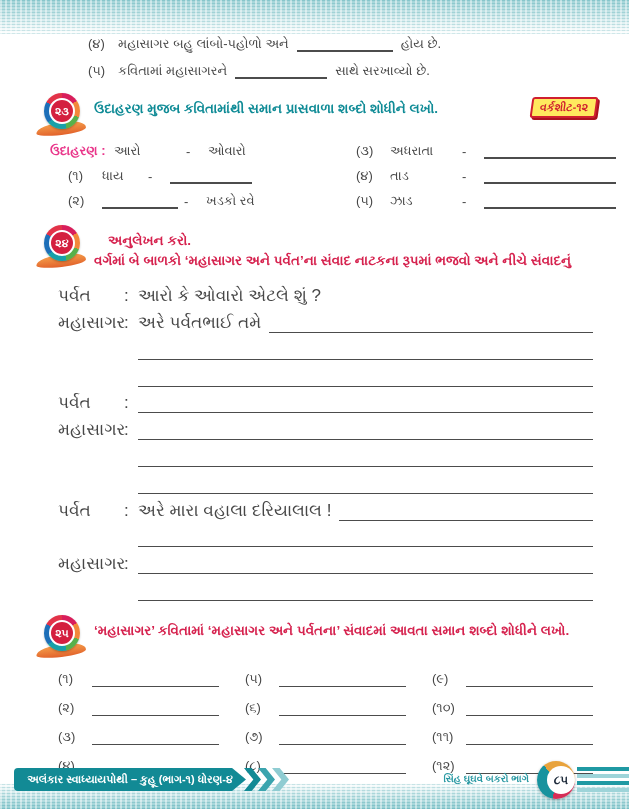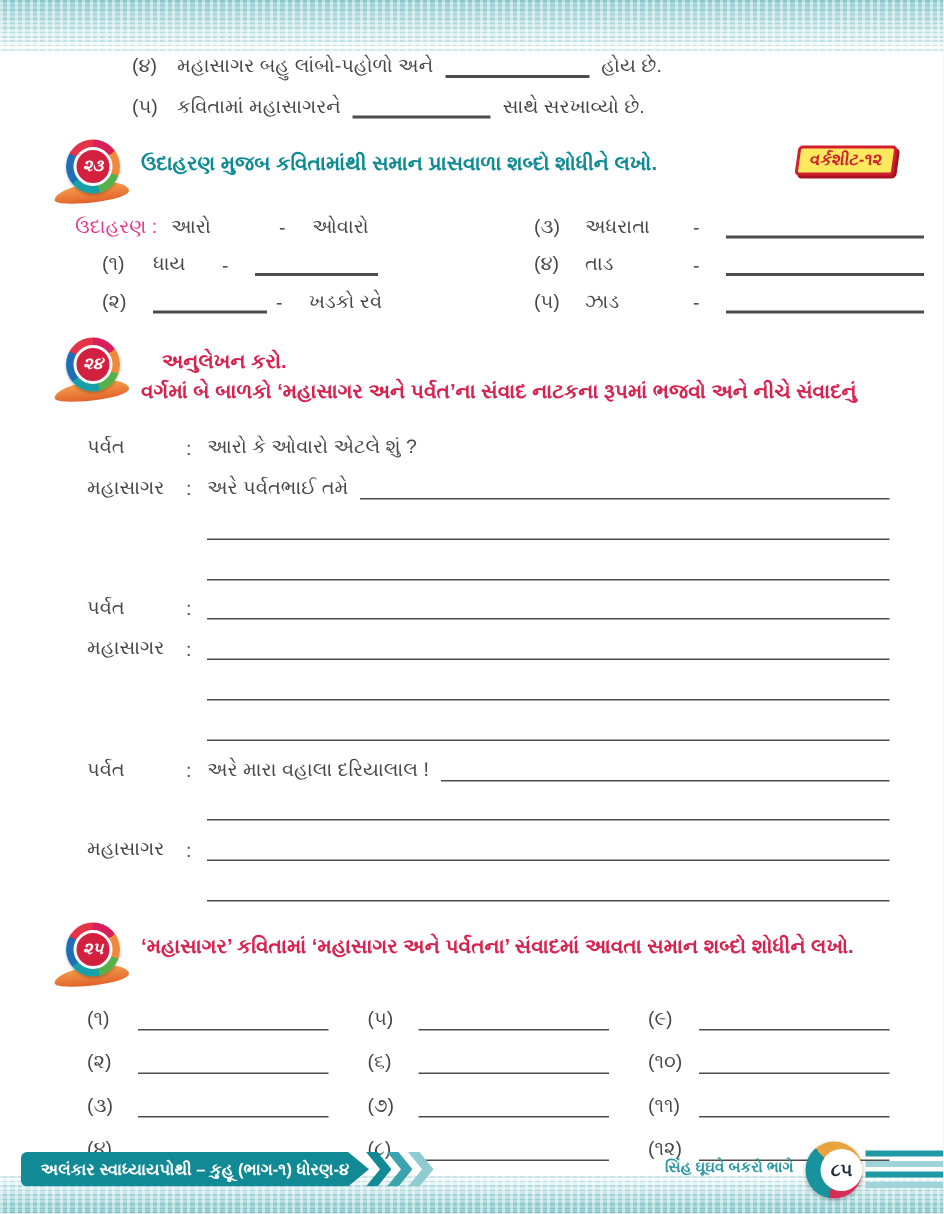--- a/index.html
+++ b/index.html
@@ -33,21 +33,21 @@
 
   
   .q-row { display:flex; align-items:flex-end; padding-left:48px; margin-bottom:11px; font-size:13px; color:#474747; }
   .q-num { width:30px; flex:none; }
   .q-before { margin-right:8px; white-space:nowrap; }
   .q-after { margin-left:8px; white-space:nowrap; }
 
   
   .section { margin-top:14px; }
   .sec-head { position:relative; display:flex; align-items:flex-start; min-height:40px; }
-  .sec-badge { position:relative; flex:none; width:46px; height:42px; margin-right:8px;font-style:italic; }
+  .sec-badge { position:relative; flex:none; width:46px; height:42px; margin-right:8px; }
   .swoosh { position:absolute; left:-4px; bottom:0; width:50px; height:13px;
     background:linear-gradient(180deg,#f6a44e,#e2622b); border-radius:60% 40% 50% 50%/70% 60% 40% 30%;
     transform:rotate(-6deg); }
   .ring { position:absolute; left:4px; top:0; width:36px; height:36px; border-radius:50%;
     background:conic-gradient(#d81e5b 0 55deg,#f2883a 55deg 110deg,#57b14b 110deg 165deg,#18a0a8 165deg 230deg,#1d6fb8 230deg 300deg,#e23349 300deg 360deg);
     display:flex; align-items:center; justify-content:center;
     box-shadow:0 1px 2px rgba(0,0,0,.25); }
   .ring-inner { width:26px; height:26px; border-radius:50%; background:#d4203f; border:2px solid #ffffff;
     color:#ffffff; font-weight:bold; font-size:11px; display:flex; align-items:center; justify-content:center; }
   .sec-title { font-weight:bold; font-size:13.5px; line-height:1.5; padding-top:6px; }
@@ -55,30 +55,30 @@
   .title-red  { color:#d6234f; }
 
   
   .ws-chip { position:absolute; right:-4px; top:4px; transform:skewX(-8deg);
     background:#ffe95e; border:2px solid #d01f2f; box-shadow:2px 2px 0 #a9131f;
     color:#d01f2f; font-weight:bold; font-size:11px; padding:2px 7px; border-radius:3px; white-space:nowrap; }
 
   
   .ex-grid { display:grid; grid-template-columns:300px 1fr; column-gap:6px; row-gap:9px; margin:8px 0 0 10px; font-size:13px; }
   .ex-cell { display:flex; align-items:flex-end; }
-  .ex-label { color:#e9368a; font-weight:normal; width:64px; flex:none; }
+  .ex-label { color:#e9368a; font-weight:bold; width:64px; flex:none; }
   .ex-num { width:34px; flex:none; }
   .ex-word { width:72px; flex:none; white-space:nowrap; }
   .ex-dash { width:22px; flex:none; text-align:left; }
   .ex-rule-l { width:82px; }
   .ex-rule-r { width:132px; }
   .ex-rule-pre { width:76px; margin-right:6px; }
 
   
-  .dlg { margin:10px 0 0 18px; font-size:13px; }
+  .dlg { margin:10px 0 0 18px; font-size:17px; }
   .dlg-row { display:flex; align-items:flex-end; min-height:24.8px; margin-bottom:2px; }
   .dlg-sp { width:66px; flex:none; }
   .dlg-colon { width:14px; flex:none; }
   .dlg-text { margin-right:8px; white-space:nowrap; }
   .dlg-line { flex:1; border-bottom:1.8px solid #4c4c4c; height:12px; }
   .dlg-pad { width:80px; flex:none; }
   .dlg-tail { margin-left:10px; white-space:nowrap; }
 
   
   .w-grid { display:grid; grid-template-columns:1fr 1fr 1fr; column-gap:26px; row-gap:13px; margin:14px 0 0 18px; font-size:13px; }

